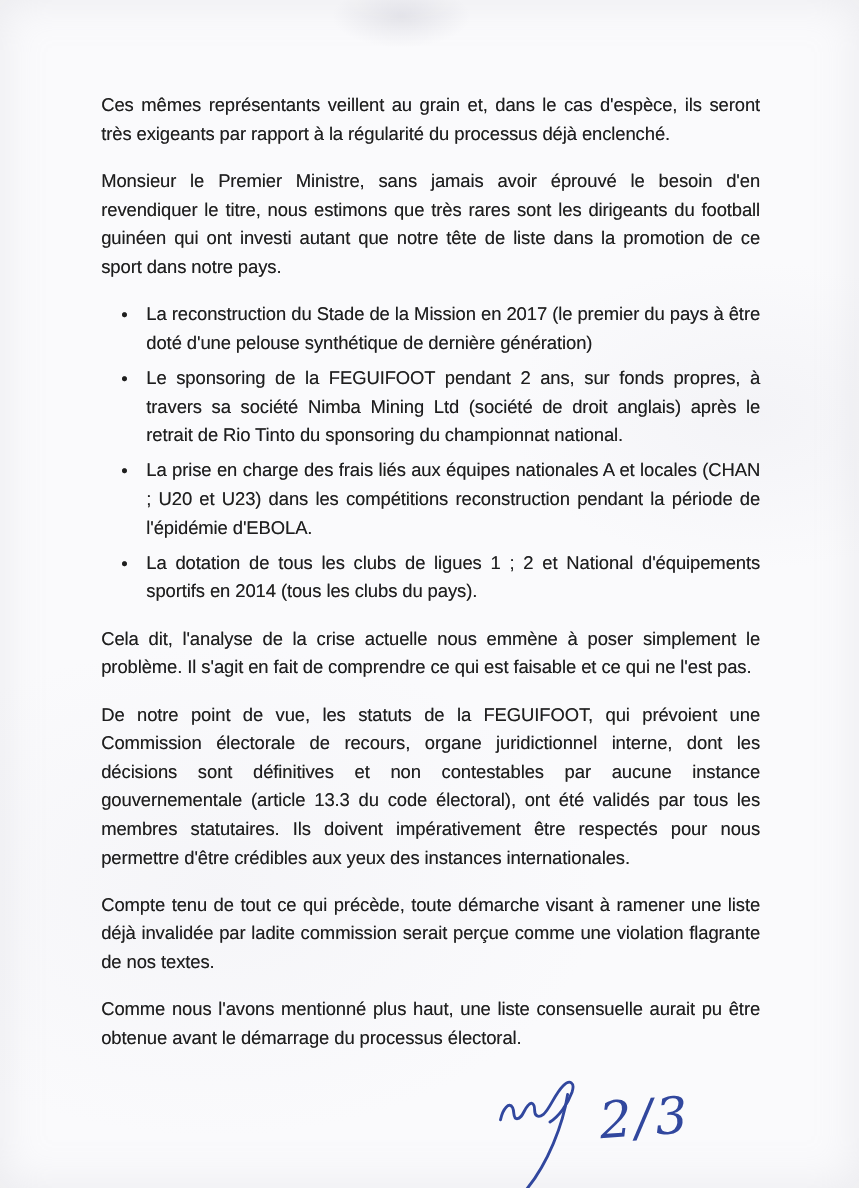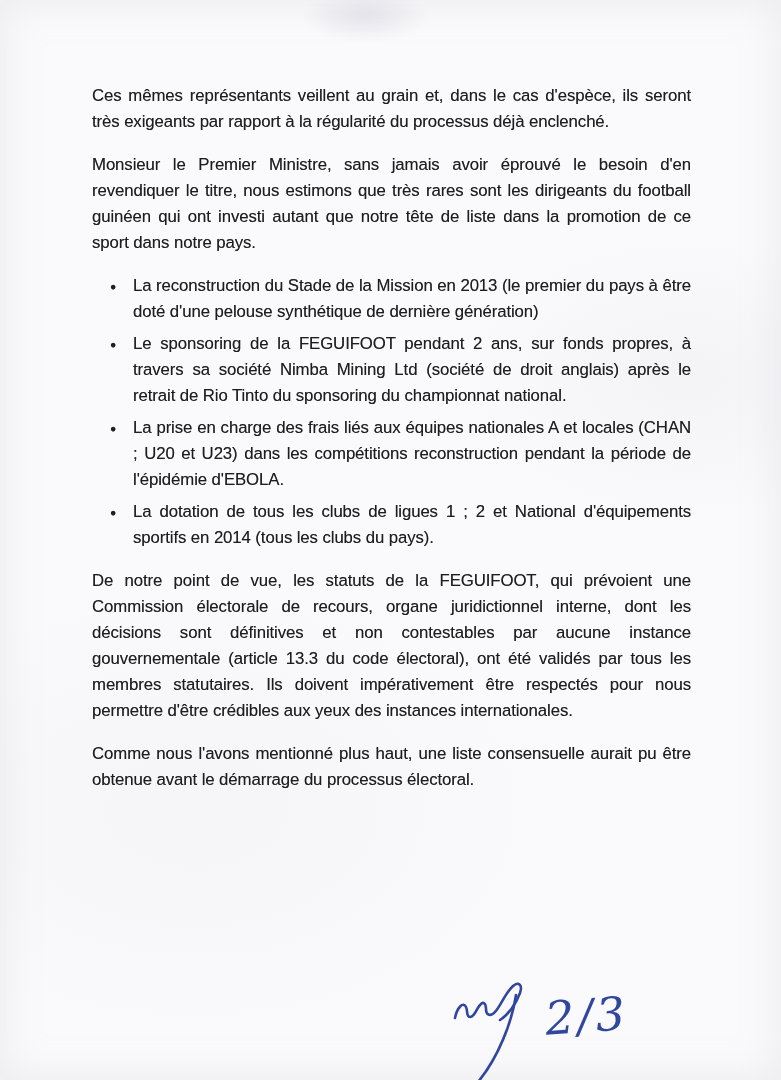--- a/index.html
+++ b/index.html
@@ -43,39 +43,41 @@
   <div class="content">
 
     <p class="para">Ces mêmes représentants veillent au grain et, dans le cas d'espèce, ils seront très exigeants par rapport à la régularité du processus déjà enclenché.</p>
 
     <p class="para">Monsieur le Premier Ministre, sans jamais avoir éprouvé le besoin d'en revendiquer le titre,  nous estimons que très rares sont les dirigeants du football guinéen qui ont investi autant que notre tête de liste dans la promotion de ce sport dans notre pays.</p>
 
 
     <ul class="bullets">
       <li class="bullet-item">
         <span class="dot">●</span>
-        <span class="li-text">La reconstruction du Stade de la Mission en 2013 (le premier du pays à être doté d'une pelouse synthétique de dernière génération)</span>
+        <span class="li-text">La reconstruction du Stade de la Mission en 2017 (le premier du pays à être doté d'une pelouse synthétique de dernière génération)</span>
       </li>
       <li class="bullet-item">
         <span class="dot">●</span>
         <span class="li-text">Le sponsoring de la FEGUIFOOT pendant 2 ans, sur fonds propres, à travers sa société Nimba Mining Ltd (société de droit anglais) après le retrait de Rio Tinto du sponsoring du championnat national.</span>
       </li>
       <li class="bullet-item">
         <span class="dot">●</span>
         <span class="li-text">La prise en charge des frais liés aux équipes nationales A et locales (CHAN ; U20 et U23) dans les compétitions reconstruction pendant la période de l'épidémie d'EBOLA.</span>
       </li>
       <li class="bullet-item">
         <span class="dot">●</span>
         <span class="li-text">La dotation de tous les clubs de ligues 1 ; 2 et National d'équipements sportifs en 2014 (tous les clubs du pays).</span>
       </li>
     </ul>
 
+    <p class="para">Cela dit, l'analyse de la crise actuelle nous emmène à poser simplement le problème. Il s'agit en fait de comprendre ce qui est faisable et ce qui ne l'est pas.</p>
 
     <p class="para">De notre point de vue, les statuts de la FEGUIFOOT, qui prévoient une Commission électorale de recours, organe juridictionnel interne, dont les décisions sont définitives et non contestables par aucune instance gouvernementale (article 13.3 du code électoral), ont été validés par tous les membres statutaires. Ils doivent impérativement être respectés pour nous permettre d'être crédibles aux yeux des instances internationales.</p>
 
+    <p class="para">Compte tenu de tout ce qui précède, toute démarche visant à ramener une liste déjà invalidée par ladite commission serait perçue comme une violation flagrante de nos textes.</p>
 
     <p class="para">Comme nous l'avons mentionné plus haut, une liste consensuelle aurait pu être obtenue avant le démarrage du processus électoral.</p>
   </div>
 
   <svg class="signature" viewBox="0 0 92 110" xmlns="http://www.w3.org/2000/svg" aria-hidden="true">
     <path d="M17,48 C19,38 25,31 28,37 C30,41 28,47 32,47 C37,47 38,39 42,35 C45,31 48,33 48,39 C48,44 51,47 56,43 C62,38 66,25 74,17 C80,11 85,14 82,23 C78,34 70,45 62,50"></path>
     <path d="M78,25 C74,52 60,88 40,112"></path>
   </svg>
 
   <div class="page-number">2/3</div>

